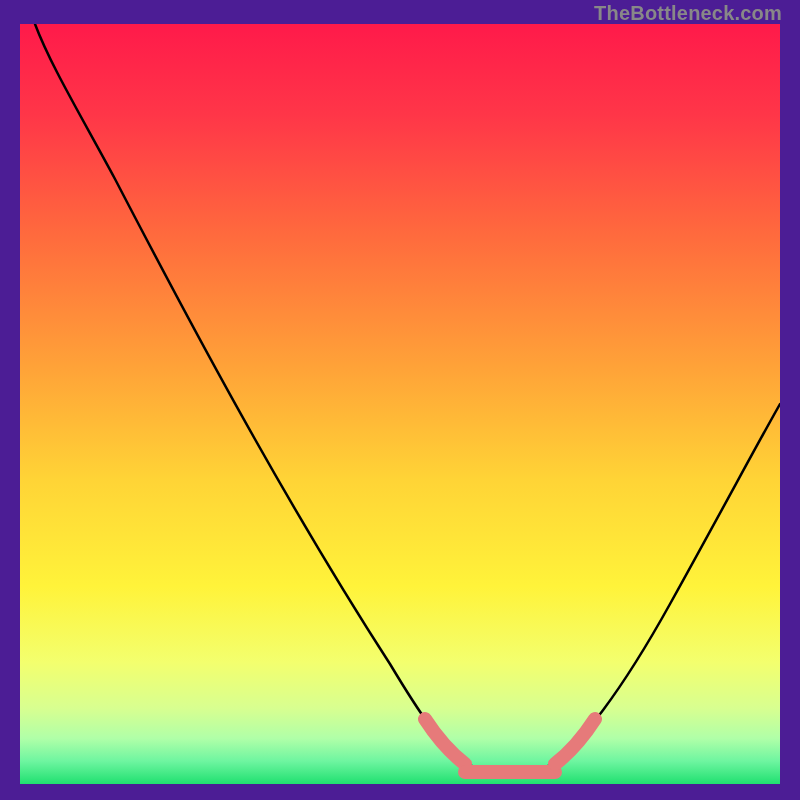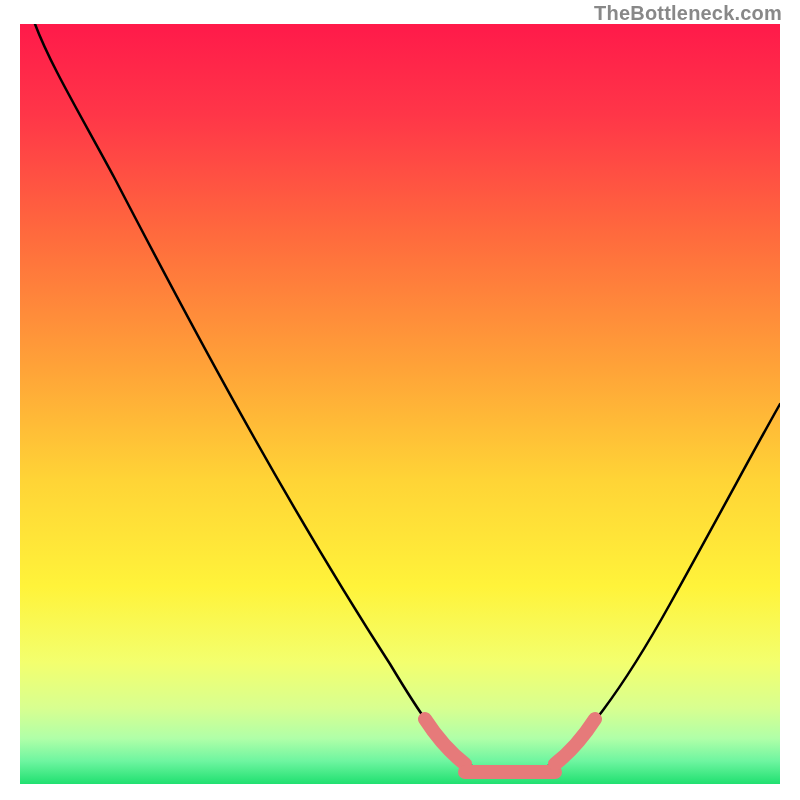--- a/index.html
+++ b/index.html
@@ -1,21 +1,21 @@
 <!DOCTYPE html>
 <html><head>
 <meta charset="utf-8">
 <style>
   * { margin: 0; padding: 0; box-sizing: border-box; }
   html, body { width: 800px; height: 800px; background: #000; overflow: hidden; }
   .container {
     position: relative;
     width: 800px;
     height: 800px;
-    background: #ffffff;
+    background: #4c1d95;
   }
   .watermark {
     position: absolute;
     top: 2px;
     right: 18px;
     font-family: Arial, sans-serif;
     font-size: 20px;
     font-weight: 600;
     color: #888888;
     z-index: 10;

